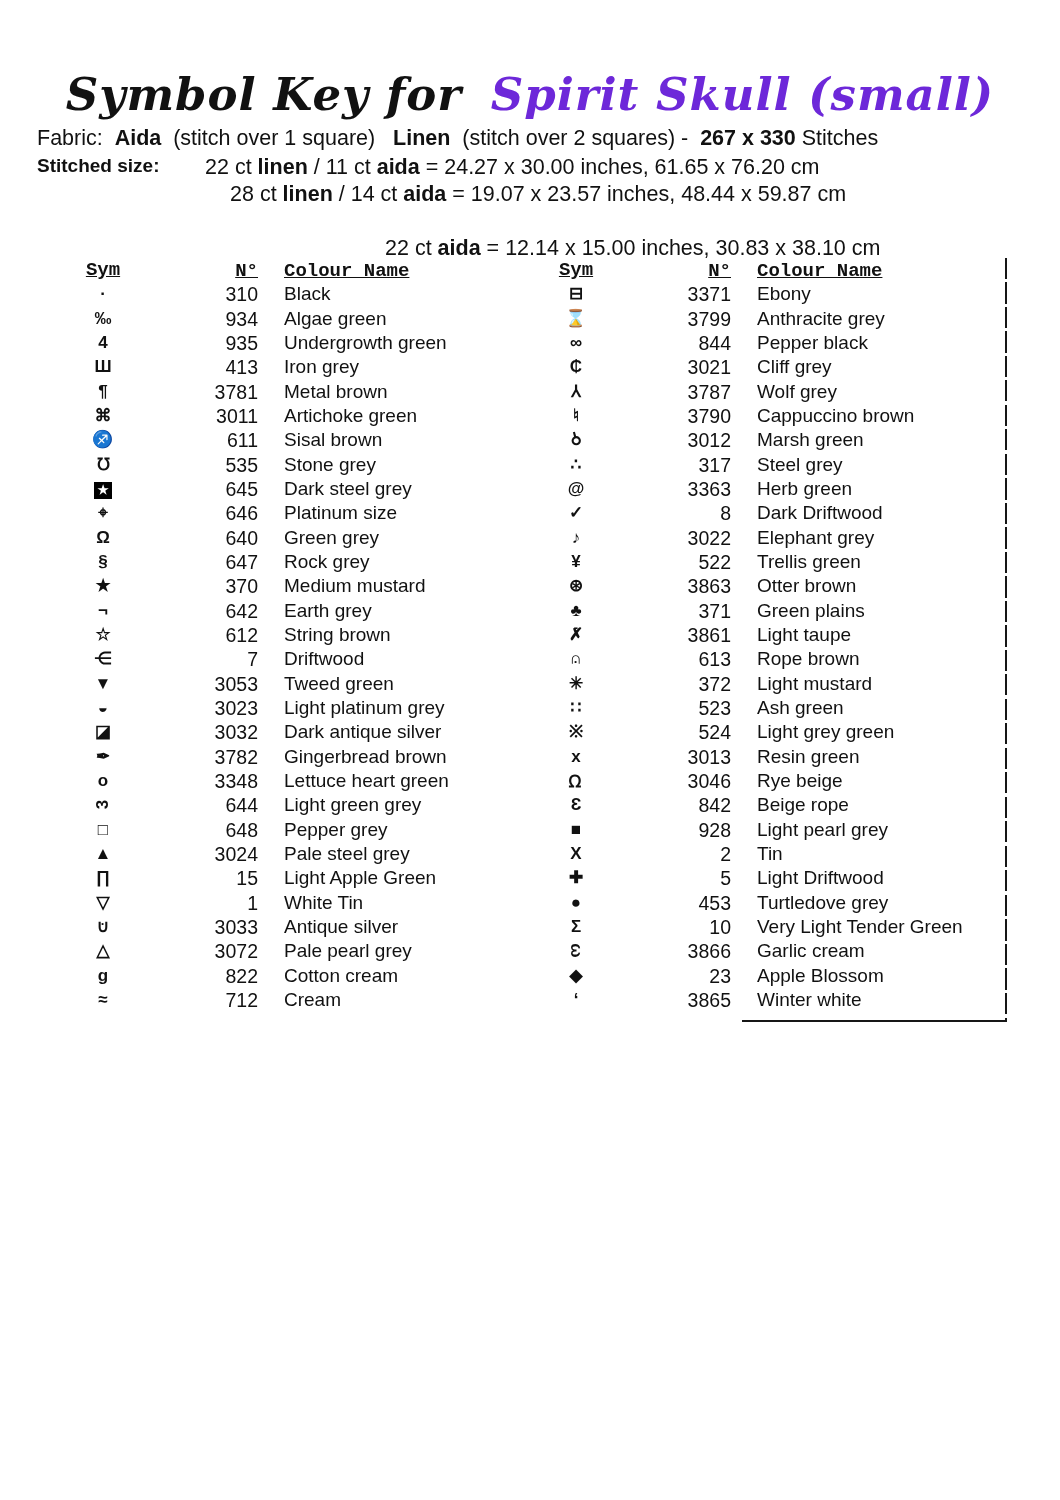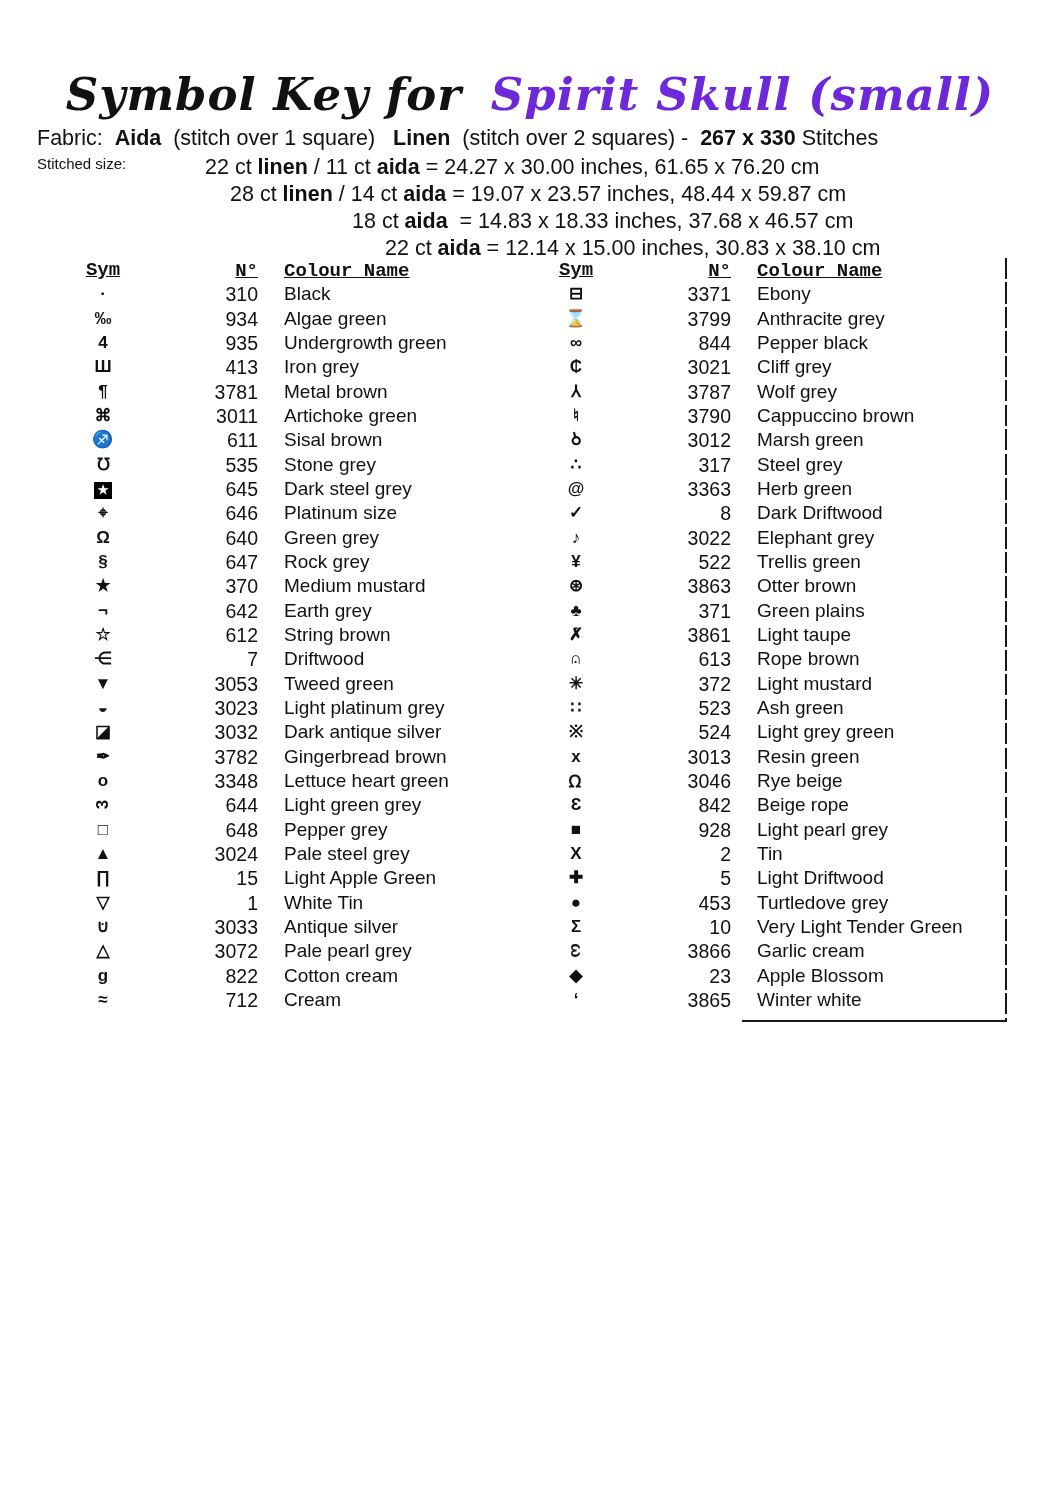--- a/index.html
+++ b/index.html
@@ -14,21 +14,21 @@
     position:absolute;top:68px;left:0;width:100%;text-align:center;
     font-family:"DejaVu Serif",serif;font-style:italic;font-weight:bold;
     font-size:45px;letter-spacing:1px;white-space:nowrap;
   }
   .title .t-green{padding-left:12px;}
   
   .fabric{
     position:absolute;top:126px;left:37px;font-size:21.5px;white-space:pre;
   }
   
-  .sz-label{position:absolute;top:155px;left:37px;font-size:15px;font-weight:normal;white-space:pre;}
+  .sz-label{position:absolute;top:155px;left:37px;font-size:19px;font-weight:bold;white-space:pre;}
   .sz{position:absolute;font-size:21.5px;white-space:pre;}
   .sz1{top:155px;left:205px;}
   .sz2{top:182px;left:230px;}
   .sz3{top:209px;left:352px;}
   .sz4{top:236px;left:385px;}
   
   .tg{position:absolute;top:258px;}
   .tg-left{left:75px;width:445px;}
   .tg-right{left:548px;width:458px;}
   .trow{
@@ -61,21 +61,20 @@
   <div class="title">
     <span class="t-black">Symbol Key for</span>
     <span class="t-green" style="color: #6d28d9;">Spirit Skull (small)</span>
   </div>
 
   <div class="fabric"><span style="font-weight: normal;">Fabric:</span><span>  </span><span style="font-weight: bold;">Aida</span><span>  (stitch over 1 square)   </span><span style="font-weight: bold;">Linen</span><span>  (stitch over 2 squares) -  </span><span style="font-weight: bold;">267 x 330</span><span> Stitches</span></div>
 
   <div class="sz-label">Stitched size:</div>
   <div class="sz sz1"><span>22 ct </span><span style="font-weight: bold;">linen</span><span> / 11 ct </span><span style="font-weight: bold;">aida</span><span> = 24.27 x 30.00 inches, 61.65 x 76.20 cm</span></div>
   <div class="sz sz2"><span>28 ct </span><span style="font-weight: bold;">linen</span><span> / 14 ct </span><span style="font-weight: bold;">aida</span><span> = 19.07 x 23.57 inches, 48.44 x 59.87 cm</span></div>
-  <div class="sz sz3"><span>18 ct </span><span style="font-weight: bold;">aida</span><span>  = 14.83 x 18.33 inches, 37.68 x 46.57 cm</span></div>
   <div class="sz sz4"><span>22 ct </span><span style="font-weight: bold;">aida</span><span> = 12.14 x 15.00 inches, 30.83 x 38.10 cm</span></div>
 
   <div class="tg tg-left">
     <div class="trow thead">
       <div class="c-sym"><span class="hul">Sym</span></div>
       <div class="c-num"><span class="hul">N°</span></div>
       <div></div>
       <div class="c-name"><span class="hul">Colour Name</span></div>
     </div>
     <div>

